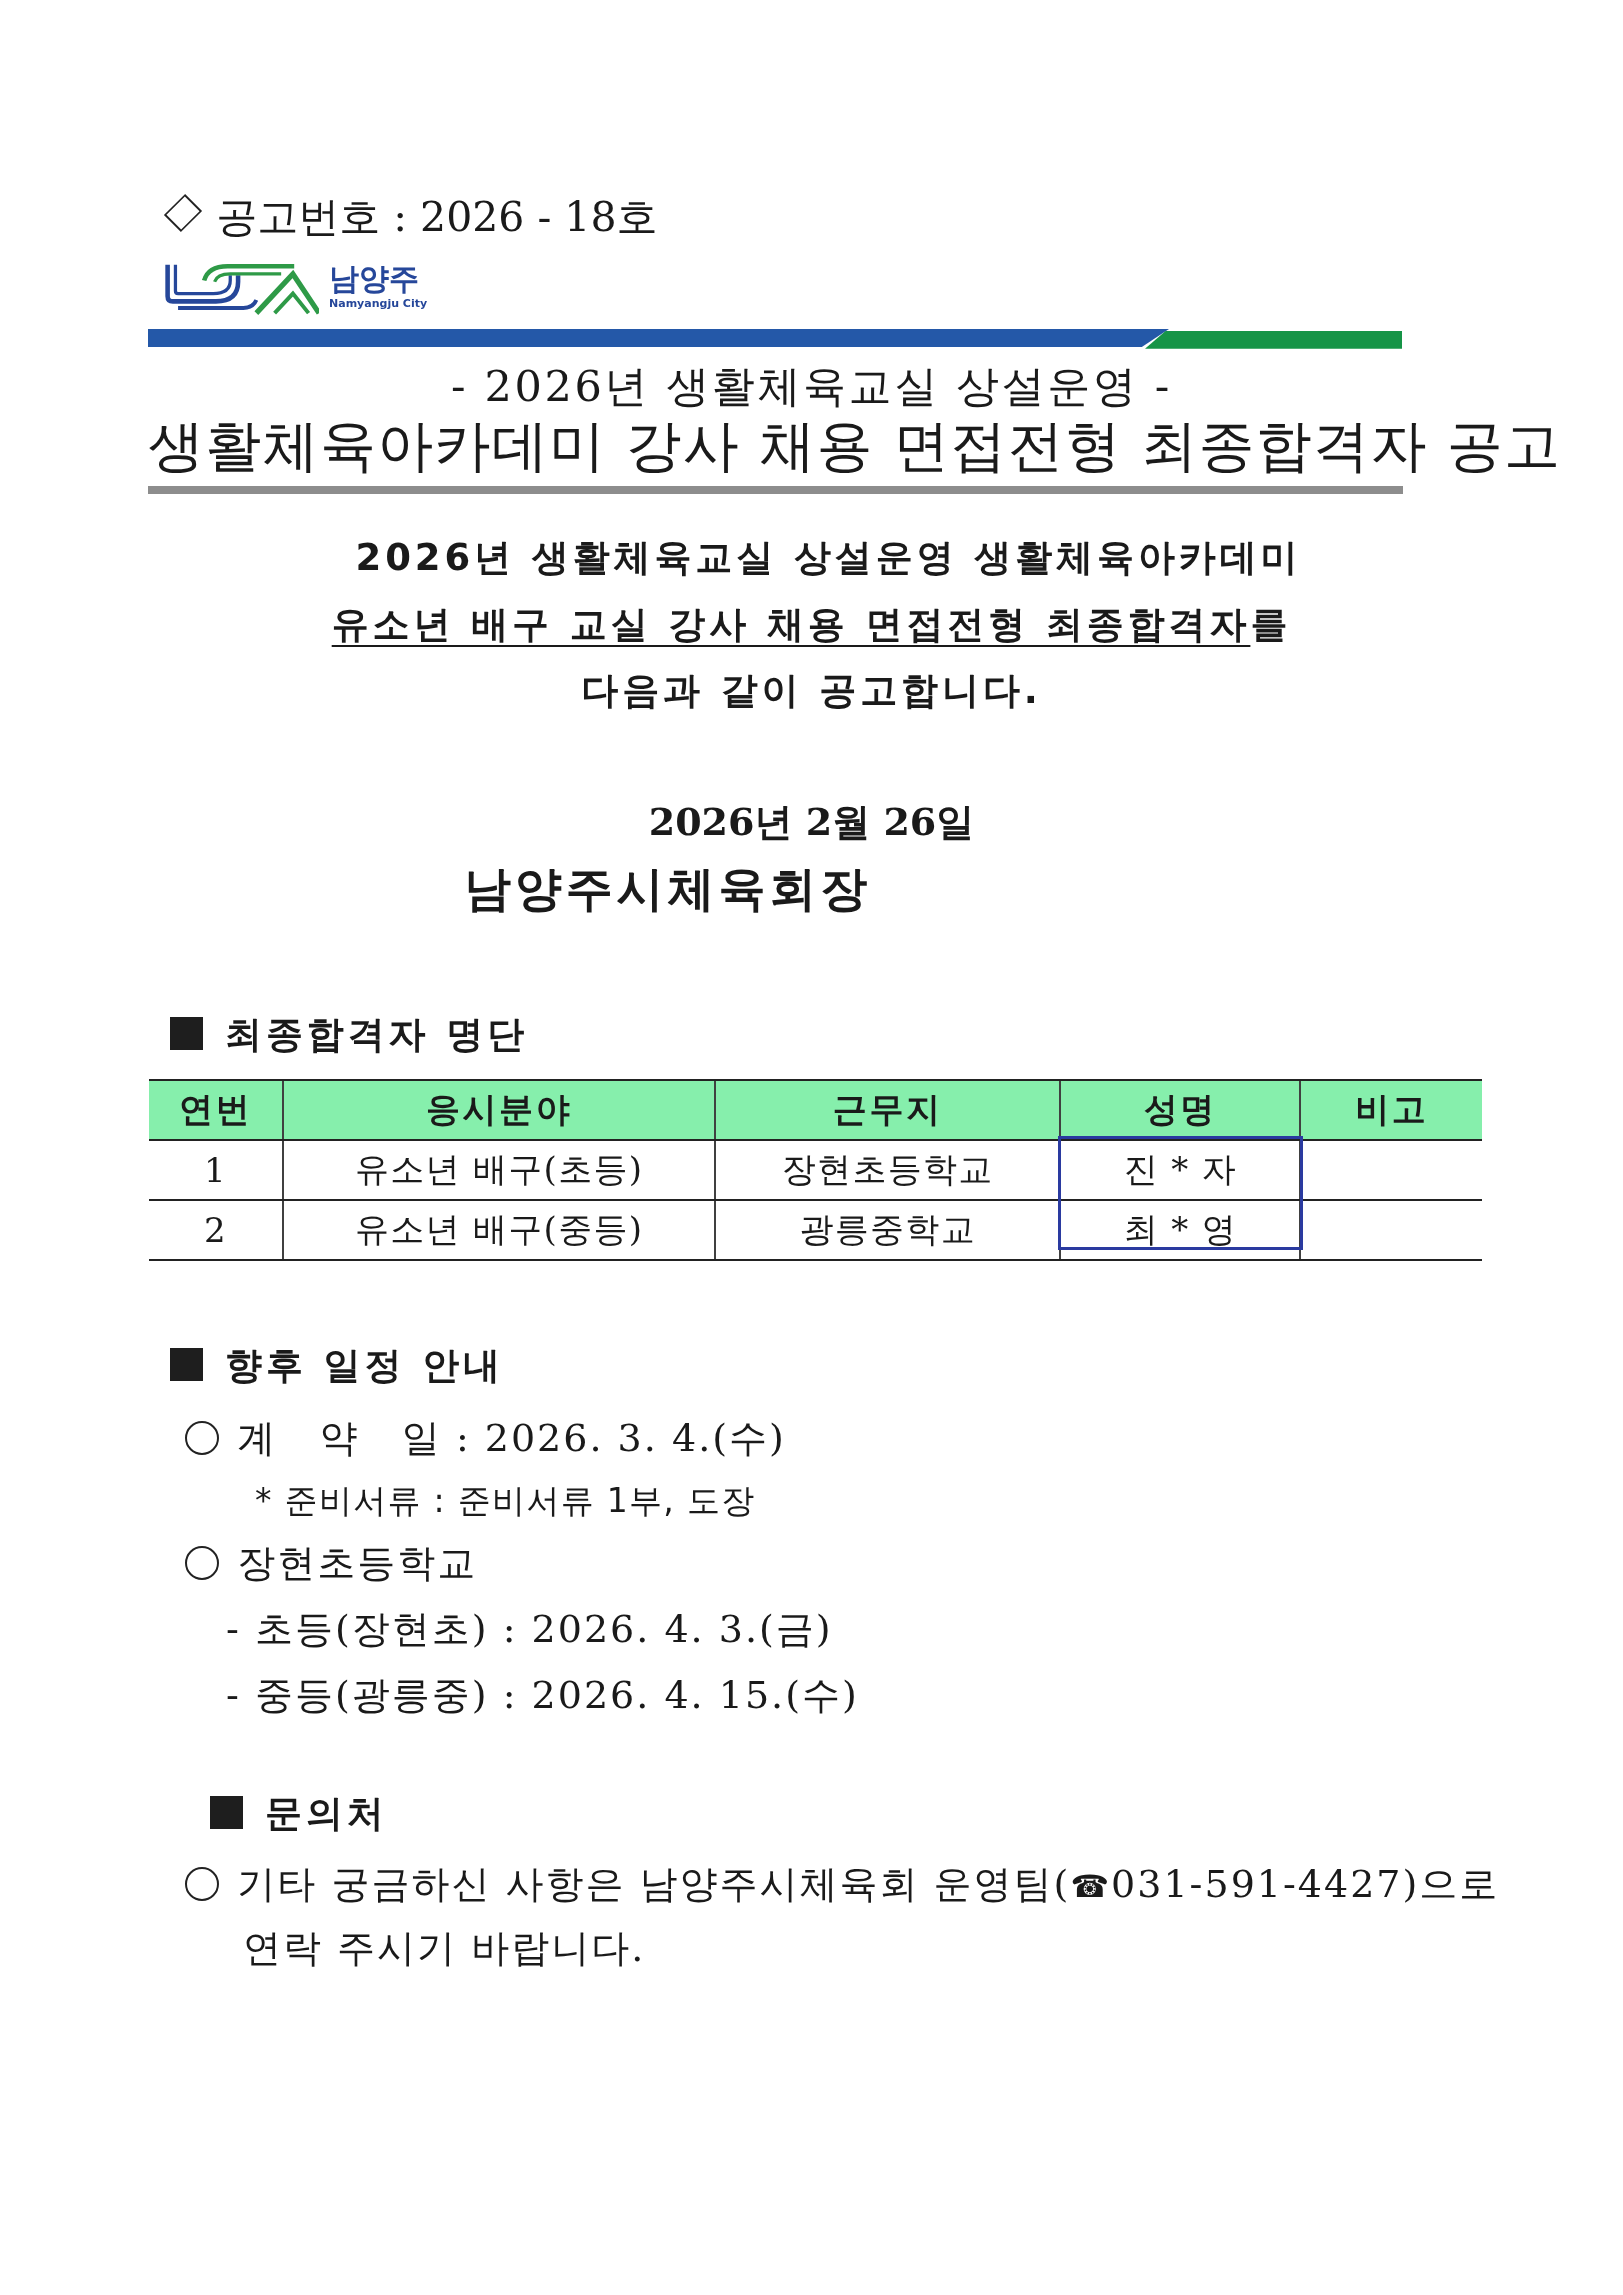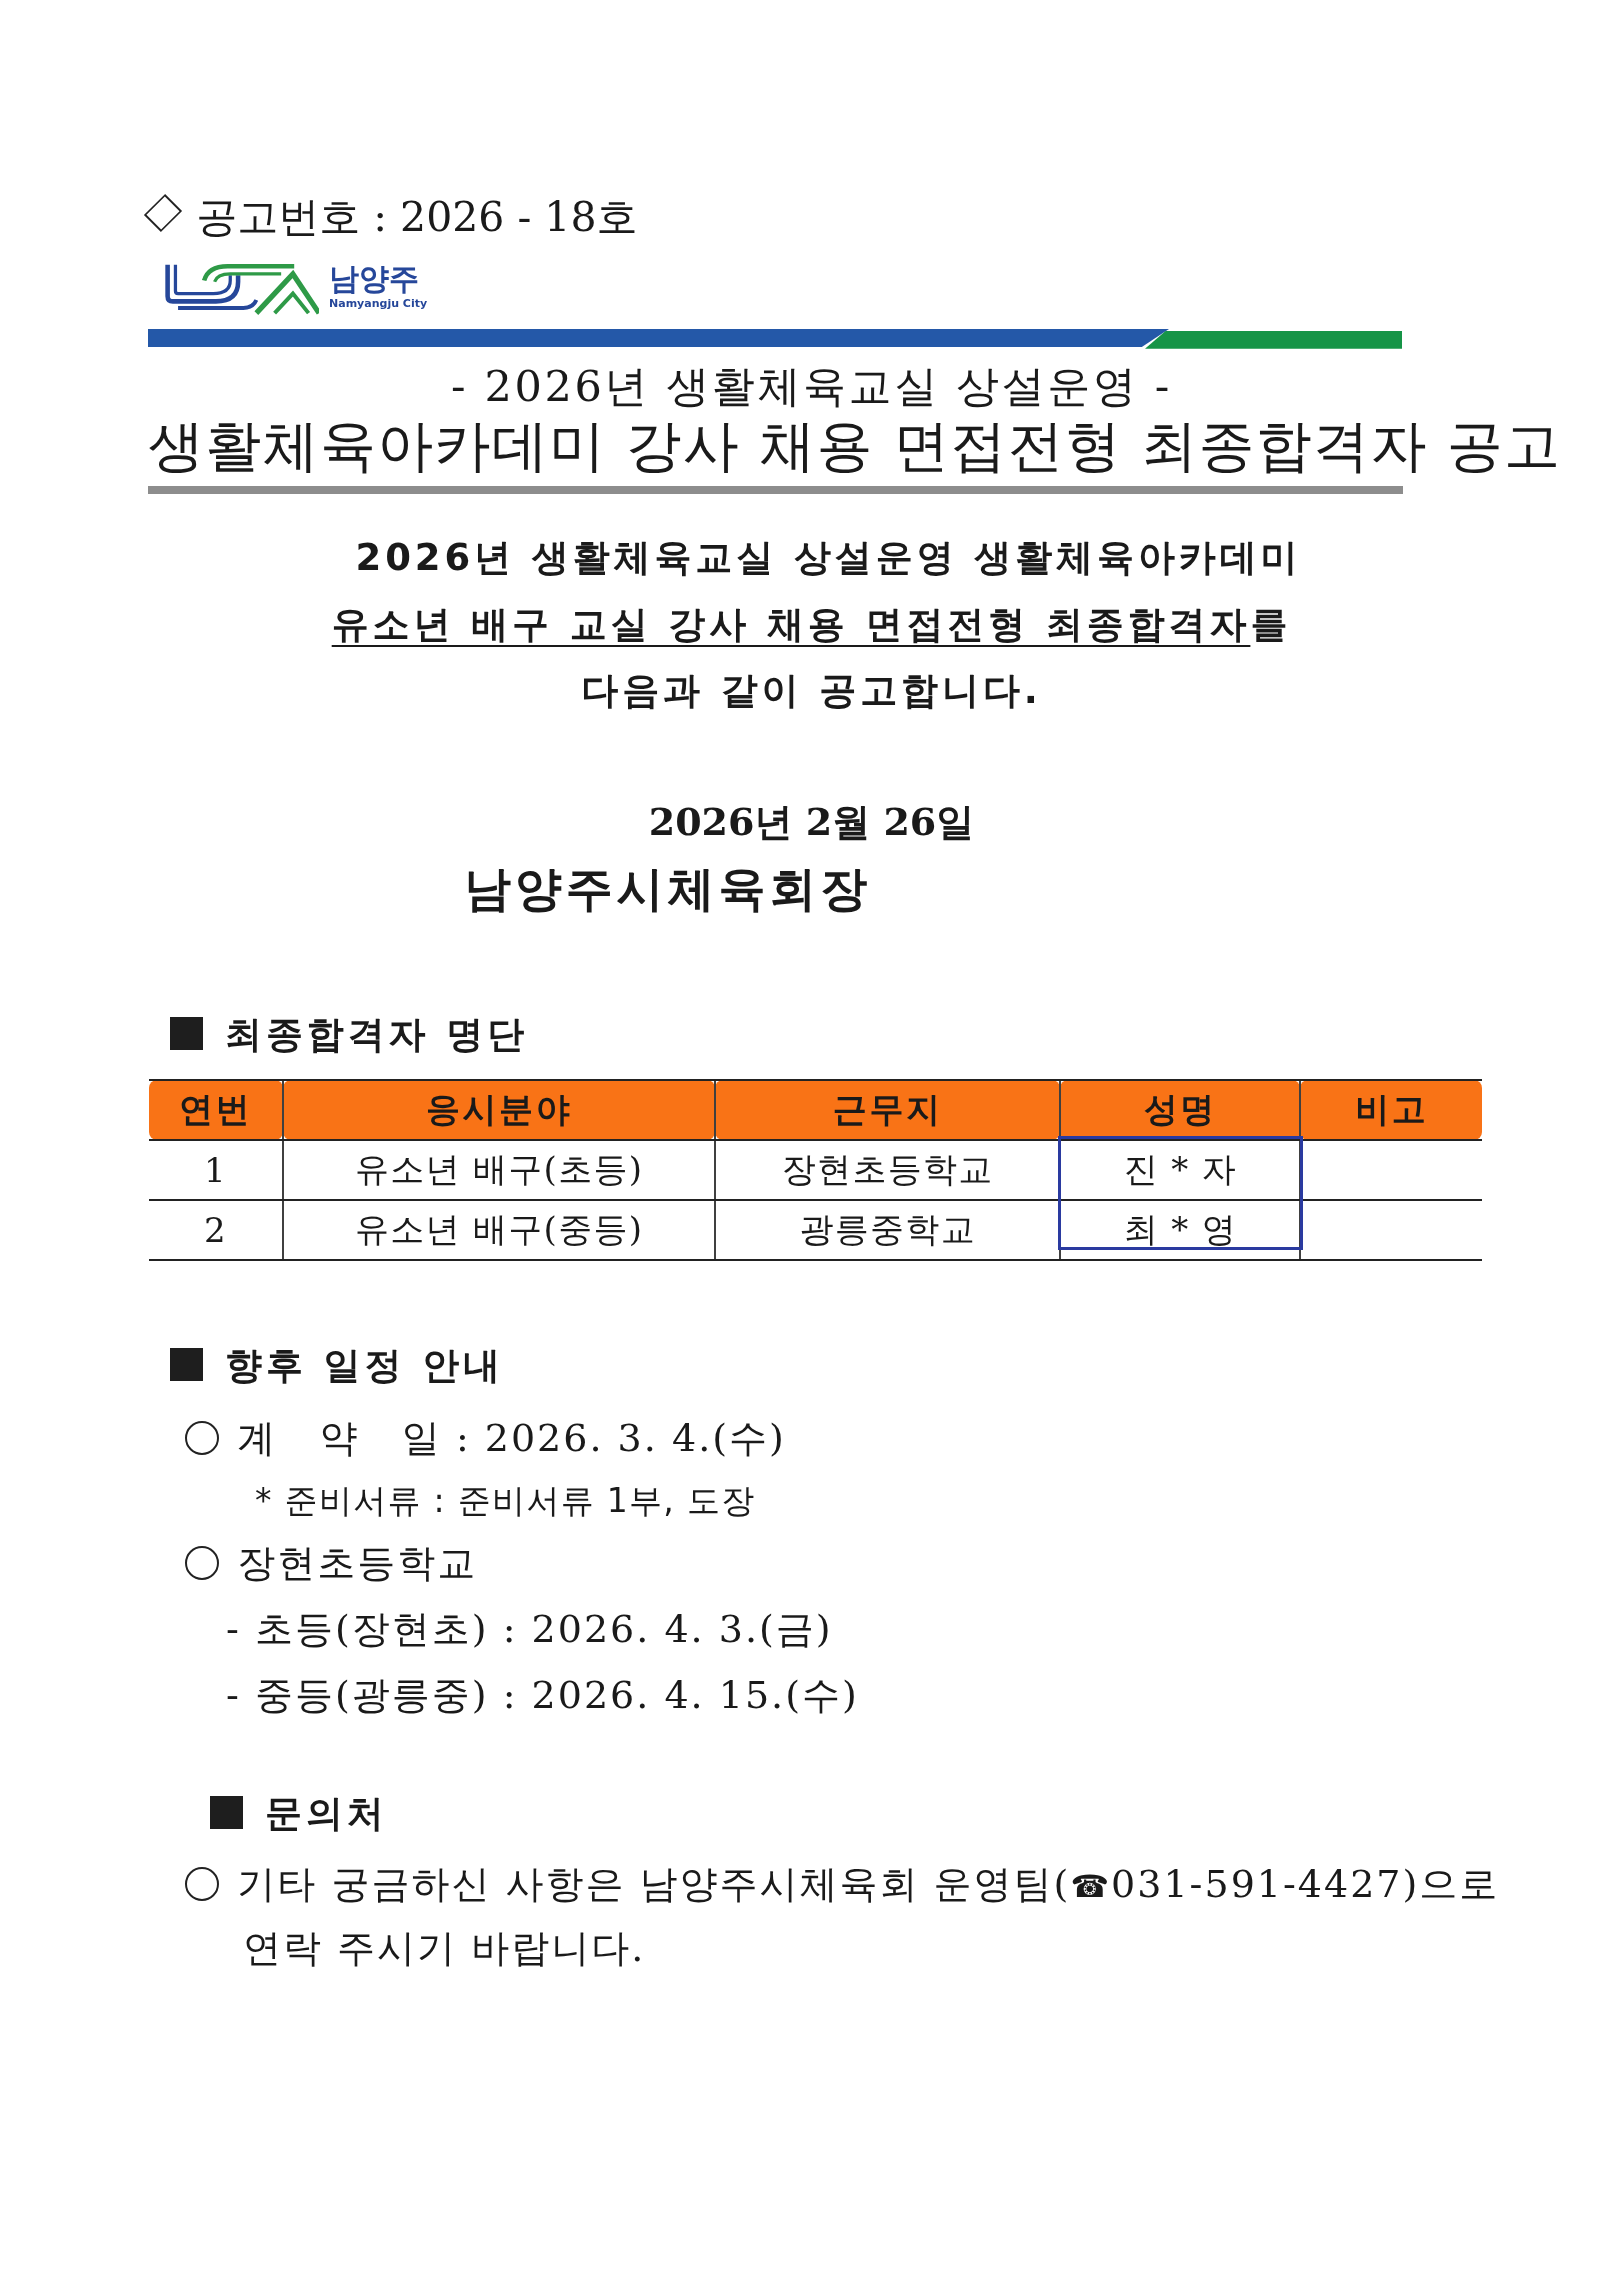--- a/index.html
+++ b/index.html
@@ -1,21 +1,21 @@
 <!DOCTYPE html>
 <html style="font-size:10.5px"><head>
 <meta charset="utf-8">
 <style>
   html, body { margin: 0; padding: 0; background: #ffffff; }
   body { width: 1623px; height: 2295px; position: relative; overflow: hidden;
          font-family: "DejaVu Serif", "Liberation Serif", serif; color: #1a1a1a; }
   .abs { position: absolute; white-space: nowrap; }
 
   
-  .notice-no { left: 144px; top: 191px; font-size: 41px; line-height: 52px; }
+  .notice-no { left: 164px; top: 191px; font-size: 41px; line-height: 52px; }
   .notice-no .diamond { display: inline-block; width: 26px; height: 26px; border: 2px solid #222;
     transform: rotate(45deg) scaleX(0.8); margin-right: 18.3px; margin-left: 3.9px; vertical-align: 2.6px; }
 
   
   .logo { left: 165px; top: 262px; width: 275px; height: 54px; }
   .logo svg { position: absolute; left: 0; top: 0; }
   .logo-ko { position: absolute; left: 164px; top: 0px; font-family: "DejaVu Sans", sans-serif;
     font-weight: bold; font-size: 30px; line-height: 34px; color: #26479a; }
   .logo-en { position: absolute; left: 164px; top: 35px; font-family: "DejaVu Sans", sans-serif;
     font-weight: bold; font-size: 11px; line-height: 14.4px; color: #26479a; }
@@ -43,22 +43,22 @@
 
   .sec-head { left: 170px; font-family: "DejaVu Sans", sans-serif; font-weight: bold; font-size: 37px; line-height: 47px; letter-spacing: 3.9px; }
   .sec-head .sq { display: inline-block; width: 33px; height: 33px; background: #1e1e1e; margin-right: 22px; vertical-align: -2.6px; }
   .sec1 { top: 1011px; }
   .sec2 { top: 1342px; }
   .sec3 { top: 1790px; margin-left: 40px; }
 
   
   .tbl { left: 149px; top: 1079px; width: 1333px; border-collapse: collapse; }
   .tbl th, .tbl td { height: 58px; padding: 0; text-align: center; vertical-align: middle; font-size: 34px; }
-  .tbl th { background: #f97316; font-family: Liberation Sans, sans-serif; font-weight: bold; letter-spacing: 2.6px;
-    border-top: 2.6px solid #222; border-bottom: 2.6px solid #222; border-radius: 8px; }
+  .tbl th { background: #86efac; font-family: Liberation Sans, sans-serif; font-weight: bold; letter-spacing: 2.6px;
+    border-top: 2.6px solid #222; border-bottom: 2.6px solid #222; }
   .tbl td { border-bottom: 2.6px solid #222; letter-spacing: 1.3px; }
   .tbl .v { border-left: 2px solid #404040; }
   .tbl .c1 { width: 134px; } .tbl .c2 { width: 432px; } .tbl .c3 { width: 345px; }
   .tbl .c4 { width: 240px; } .tbl .c5 { width: 182px; }
   .name-box { position: absolute; left: 1058px; top: 1136px; width: 245px; height: 114px;
     border: 3.9px solid #2a3aa0; box-sizing: border-box; pointer-events: none; }
 
   .line { left: 0; font-size: 38px; line-height: 48px; letter-spacing: 2px; }
   .line .circ { display: inline-block; width: 30px; height: 30px; border: 2px solid #222; border-radius: 50%;
     margin-right: 18.3px; vertical-align: -3.9px; }

